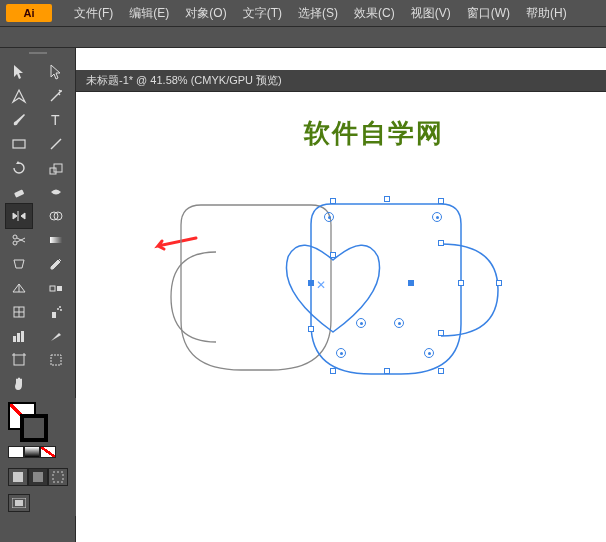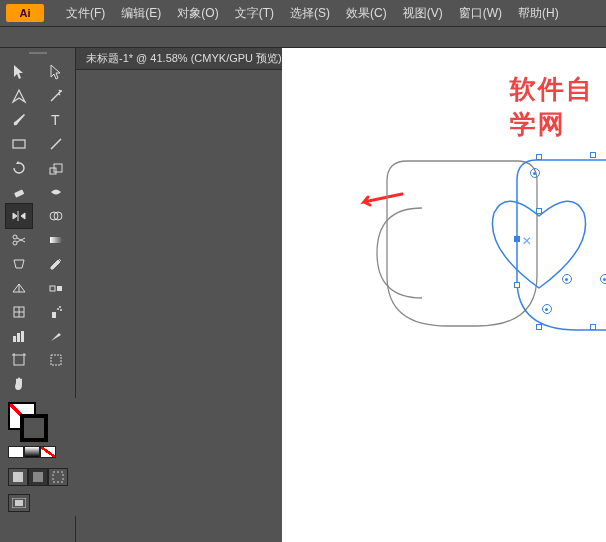--- a/index.html
+++ b/index.html
@@ -1,19 +1,19 @@
 <!DOCTYPE html>
 <html><head>
 <meta charset="utf-8">
 <style>
 * { margin: 0; padding: 0; box-sizing: border-box; font-family: "Microsoft YaHei", sans-serif; }
 body { background: #fff; width: 606px; height: 542px; overflow: hidden; position: relative; }
 
 .menubar { height: 26px; background: #535353; display: flex; align-items: center; padding-left: 6px; color: #ddd; font-size: 12px; }
-.ai-logo { width: 38px; height: 18px; background: #ff9a00; color: #330000; font-weight: bold; font-size: 11px; display: flex; align-items: center; justify-content: center; margin-right: 14px; border-radius: 2px; }
+.ai-logo { width: 46px; height: 18px; background: #ff9a00; color: #330000; font-weight: bold; font-size: 11px; display: flex; align-items: center; justify-content: center; margin-right: 14px; border-radius: 2px; }
 .menu-item { padding: 0 8px; cursor: pointer; }
 
 .tool-options { height: 22px; background: #535353; border-top: 1px solid #2a2a2a; border-bottom: 1px solid #2a2a2a; }
 
 .container { display: flex; height: calc(542px - 48px); }
 
 .toolbar-wrap { width: 76px; background: #535353; display: flex; border-right: 1px solid #2a2a2a; }
 .toolbar-col { width: 38px; display: flex; flex-direction: column; align-items: center; }
 .toolbar-col:first-child { border-right: 1px solid #4a4a4a; }
 .grip { width: 74px; height: 10px; background: #535353; display:flex; align-items:center; justify-content:center; gap:2px; position:absolute; top:48px; left:1px;}
@@ -21,25 +21,25 @@
 
 .tool { width: 26px; height: 24px; display: flex; align-items: center; justify-content: center; margin: 0; color: #ddd; position: relative; }
 .tool.highlight { background: #333; outline:1px solid #222; }
 .tool svg { width: 16px; height: 16px; }
 .swap-colors { width: 40px; height: 40px; position: relative; }
 .fill-sw { width: 28px; height: 28px; background: #fff; border: 2px solid #000; position:absolute; top:0; left:0; }
 .fill-sw::after{content:"";position:absolute;inset:0;background:linear-gradient(to top right, transparent 45%, red 45%, red 55%, transparent 55%);}
 .stroke-sw { width: 28px; height: 28px; border: 4px solid #000; position:absolute; bottom:0; right:0; background:#535353;}
 .mini-sw { width: 16px; height: 12px; display:inline-block; border:1px solid #222; }
 
-.canvas-area { flex: 1; background: #535353; display: flex; flex-direction: row; }
+.canvas-area { flex: 1; background: #535353; display: flex; flex-direction: column; margin-top: 22px; }
 .doc-tab { height: 22px; background: #434343; color: #ddd; font-size: 11px; display: flex; align-items: center; padding-left: 10px; border-bottom:1px solid #2a2a2a;}
 .artboard { flex:1; background:#fff; margin:0; position:relative; }
 
-.watermark {position:absolute; top:24px; left:228px; font-size:26px; font-weight:bold; color:#ef4444; letter-spacing:2px; font-family:"SimHei",sans-serif; user-select:none;}
+.watermark {position:absolute; top:24px; left:228px; font-size:26px; font-weight:bold; color:#4d7c0f; letter-spacing:2px; font-family:"SimHei",sans-serif; user-select:none;}
 .watermark-sub{position:absolute; top:56px; left:246px; font-size:10px; color:#d8d8d8; letter-spacing:4px; font-family:Arial; user-select:none;}
 
 .red-arrow { position:absolute; top:139px; left:72px; }
 
 .cup-gray { position:absolute; top:108px; left:100px; }
 .cup-blue { position:absolute; top:104px; left:230px; }
 .handle-gray{ position:absolute; top:150px; left:90px;}
 .handle-blue{ position:absolute; top:140px; left:360px;}
 .heart-blue{ position:absolute; top:140px; left:192px;}
 .center-mark{position:absolute; top:186px; left:240px; color:#68a6ff; font-size:12px;}

